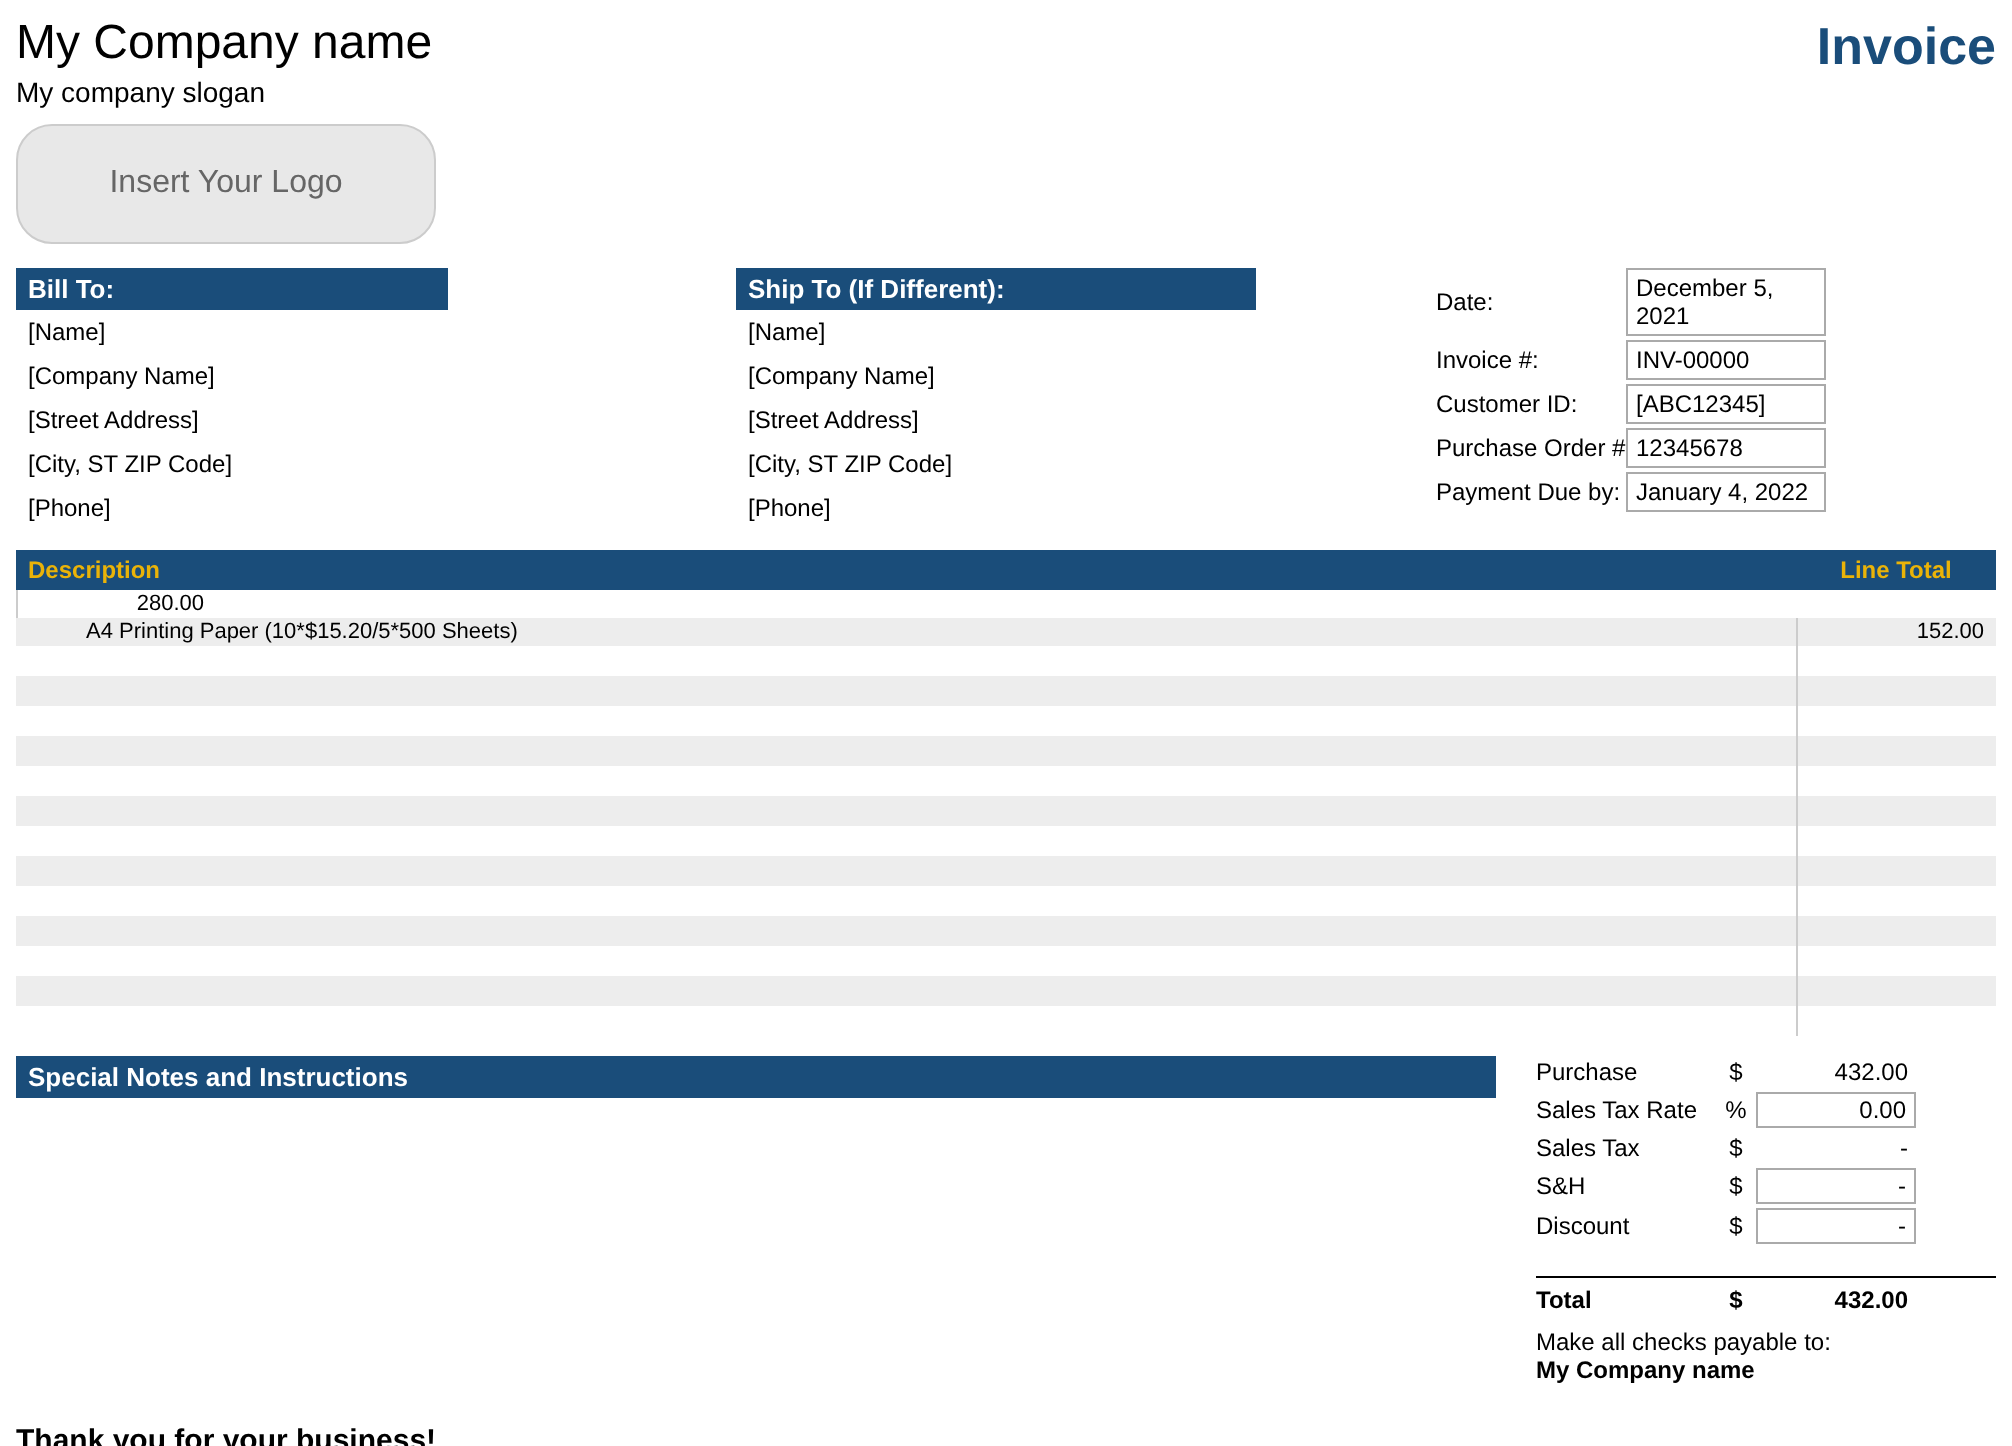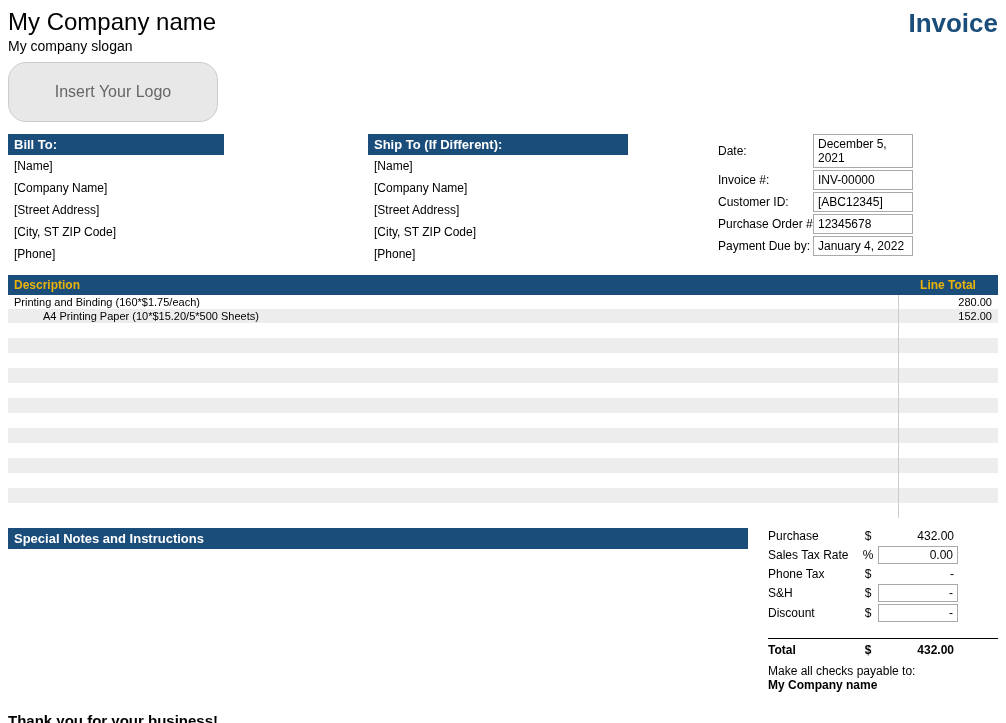--- a/index.html
+++ b/index.html
@@ -99,21 +99,20 @@
       </div>
     </div>
   </div>
 
   <div class="line-items">
     <div class="items-header">
       <div class="desc-col">Description</div>
       <div class="total-col">Line Total</div>
     </div>
     <div class="item-row odd">
-      <div class="desc-col">Printing and Binding (160*$1.75/each)</div>
       <div class="total-col">280.00</div>
     </div>
     <div class="item-row even">
       <div class="desc-col">A4 Printing Paper (10*$15.20/5*500 Sheets)</div>
       <div class="total-col">152.00</div>
     </div>
     <div class="item-row odd empty-row">
         <div class="desc-col"></div>
         <div class="total-col"></div>
       </div>
@@ -177,21 +176,21 @@
         <div class="totals-label">Purchase</div>
         <div class="totals-currency">$</div>
         <div class="totals-value">432.00</div>
       </div>
       <div class="totals-row">
         <div class="totals-label">Sales Tax Rate</div>
         <div class="totals-currency">%</div>
         <div class="totals-value boxed">0.00</div>
       </div>
       <div class="totals-row">
-        <div class="totals-label">Phone Tax</div>
+        <div class="totals-label">Sales Tax</div>
         <div class="totals-currency">$</div>
         <div class="totals-value">-</div>
       </div>
       <div class="totals-row">
         <div class="totals-label">S&amp;H</div>
         <div class="totals-currency">$</div>
         <div class="totals-value boxed">-</div>
       </div>
       <div class="totals-row">
         <div class="totals-label">Discount</div>

